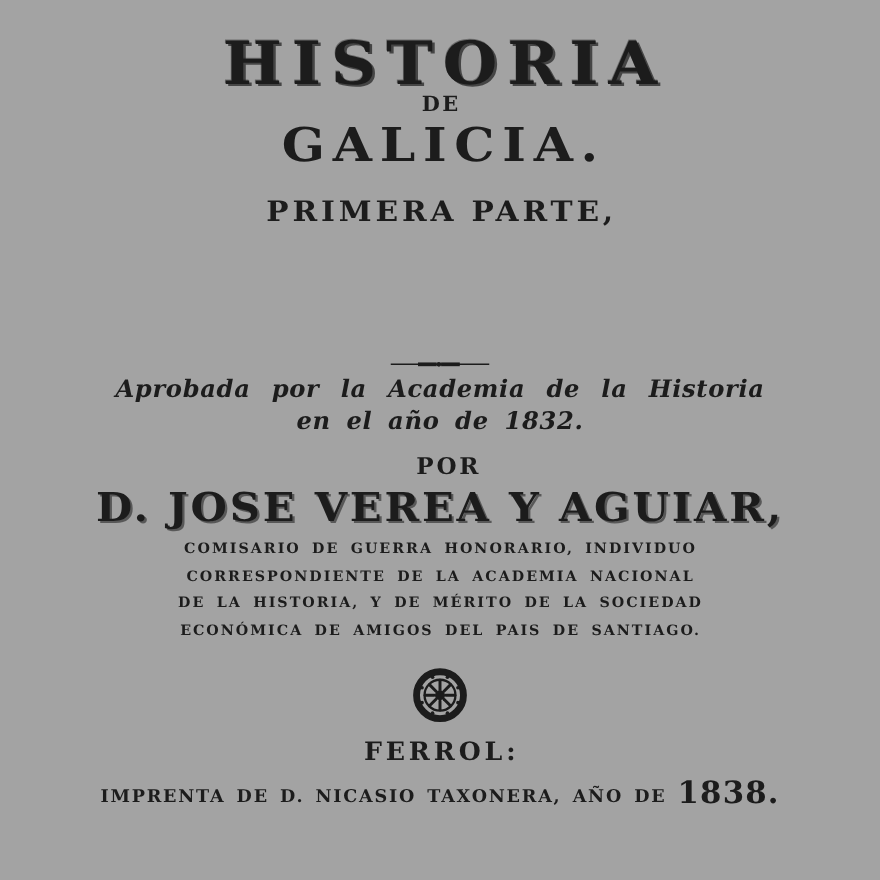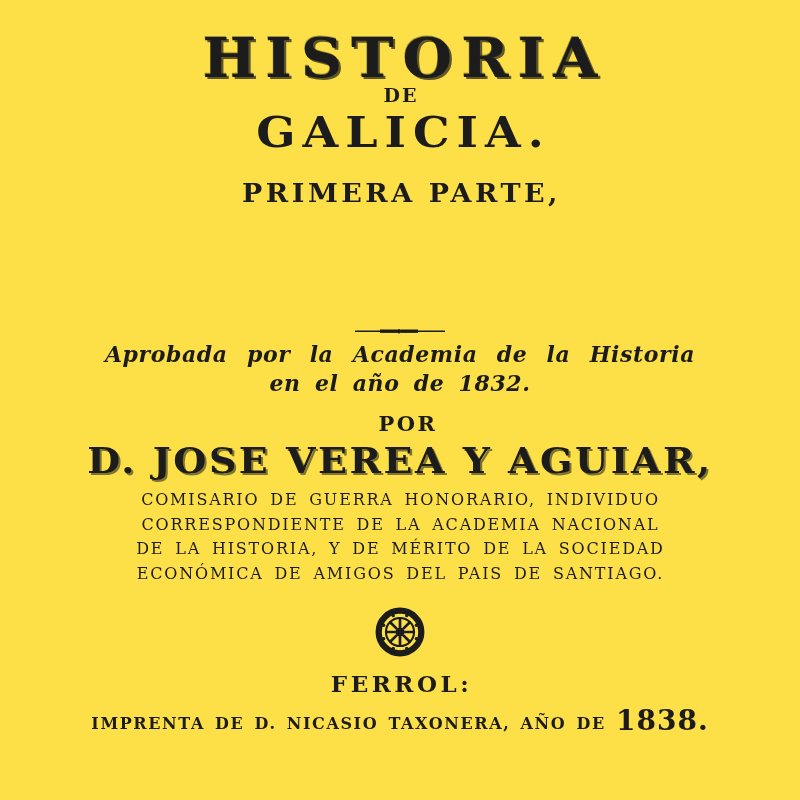--- a/index.html
+++ b/index.html
@@ -6,21 +6,21 @@
   body {
     width: 800px; height: 800px;
     background: #ffffff;
     font-family: "DejaVu Serif", "Liberation Serif", serif;
     color: #1c1c1c;
     overflow: hidden;
   }
   .sheet {
     position: relative;
     width: 800px; height: 800px;
-    background: #fde047;
+    background: #a3a3a3;
   }
   .block {
     position: absolute; left: 0; right: 0;
     text-align: center;
     white-space: nowrap;
   }
 
   
   .title-main {
     top: 24px;
@@ -73,21 +73,21 @@
   }
   .author-name {
     top: 438px;
     font-size: 38px; font-weight: 700;
     letter-spacing: 2.5px;
     text-shadow: 2px 2px 0 rgba(28,28,28,0.55);
     transform: scaleY(0.95);
   }
   .author-titles {
     top: 488px;
-    font-size: 16px; font-weight: 400;
+    font-size: 13px; font-weight: 700;
     line-height: 24.6px;
     letter-spacing: 1.8px; padding-left: 1px;
     word-spacing: 4px;
   }
 
   .rosette-wrap { top: 605px; line-height: 52px; }
 
   .imprint-city {
     top: 670px;
     font-size: 23px; font-weight: 700;

